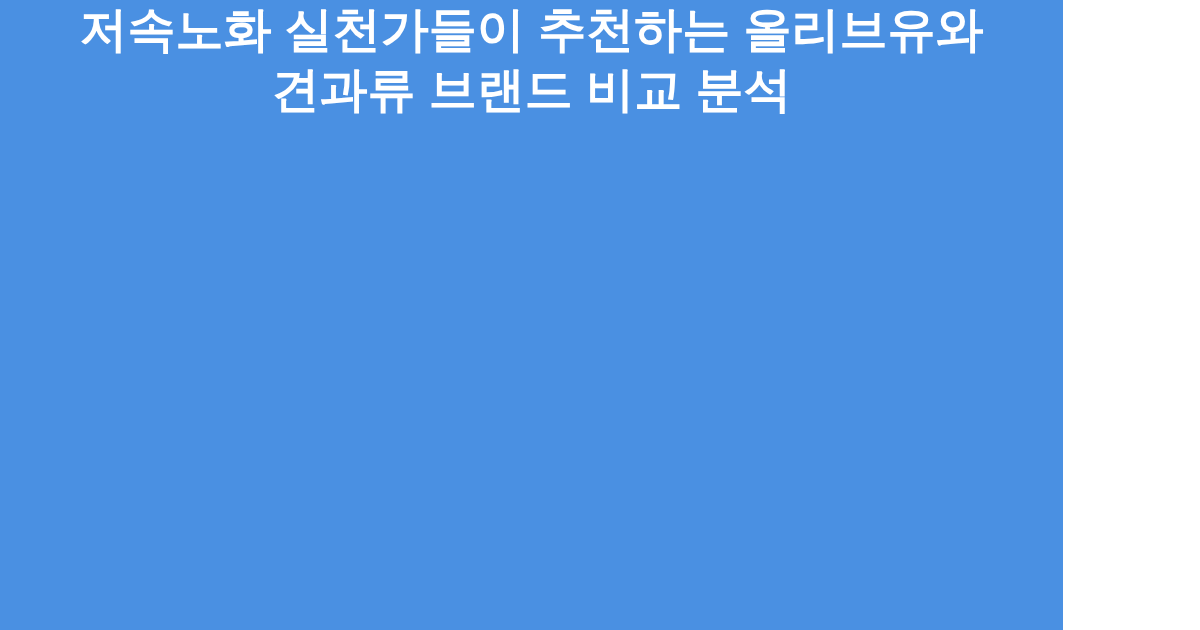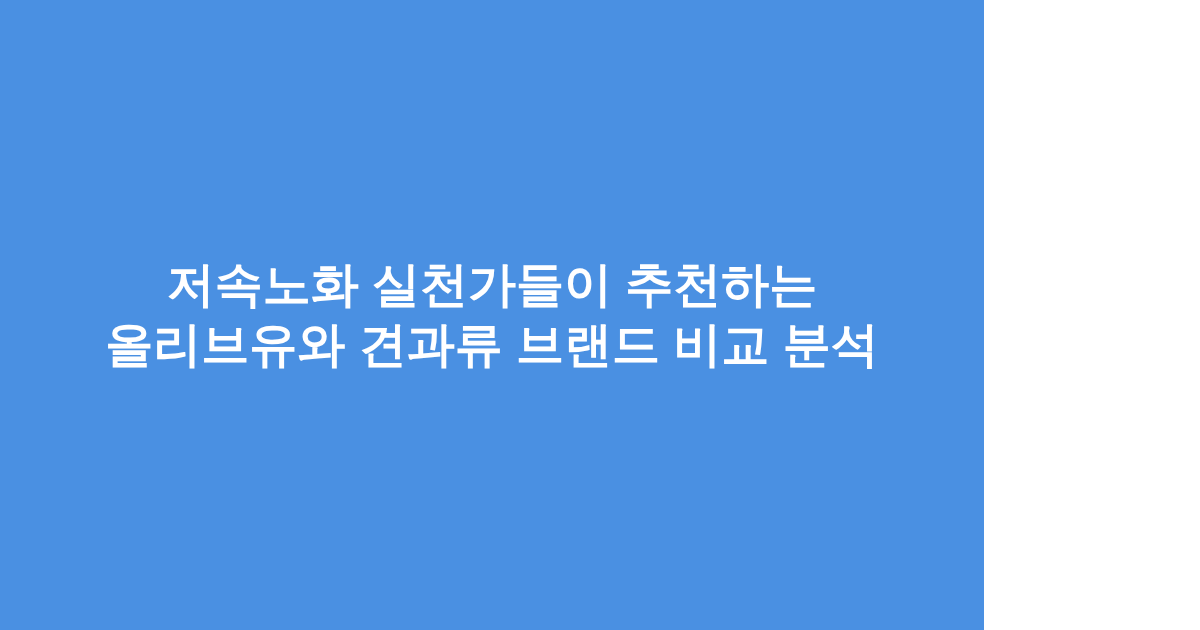--- a/index.html
+++ b/index.html
@@ -12,25 +12,25 @@
     width: 1200px;
     height: 630px;
     overflow: hidden;
     font-family: "Liberation Sans", "DejaVu Sans", sans-serif;
   }
 
   
   .og-card {
     position: relative;
     box-sizing: border-box;
-    width: 984px;
+    width: 1063px;
     height: 630px;
     background-color: #4a90e2;   
     display: flex;
-    align-items: center;
+    align-items: flex-start;
     justify-content: center;
     padding: 0 60px;
   }
 
   .og-card__inner {
     width: 1080px;
     display: flex;
     align-items: center;
     justify-content: center;
   }

